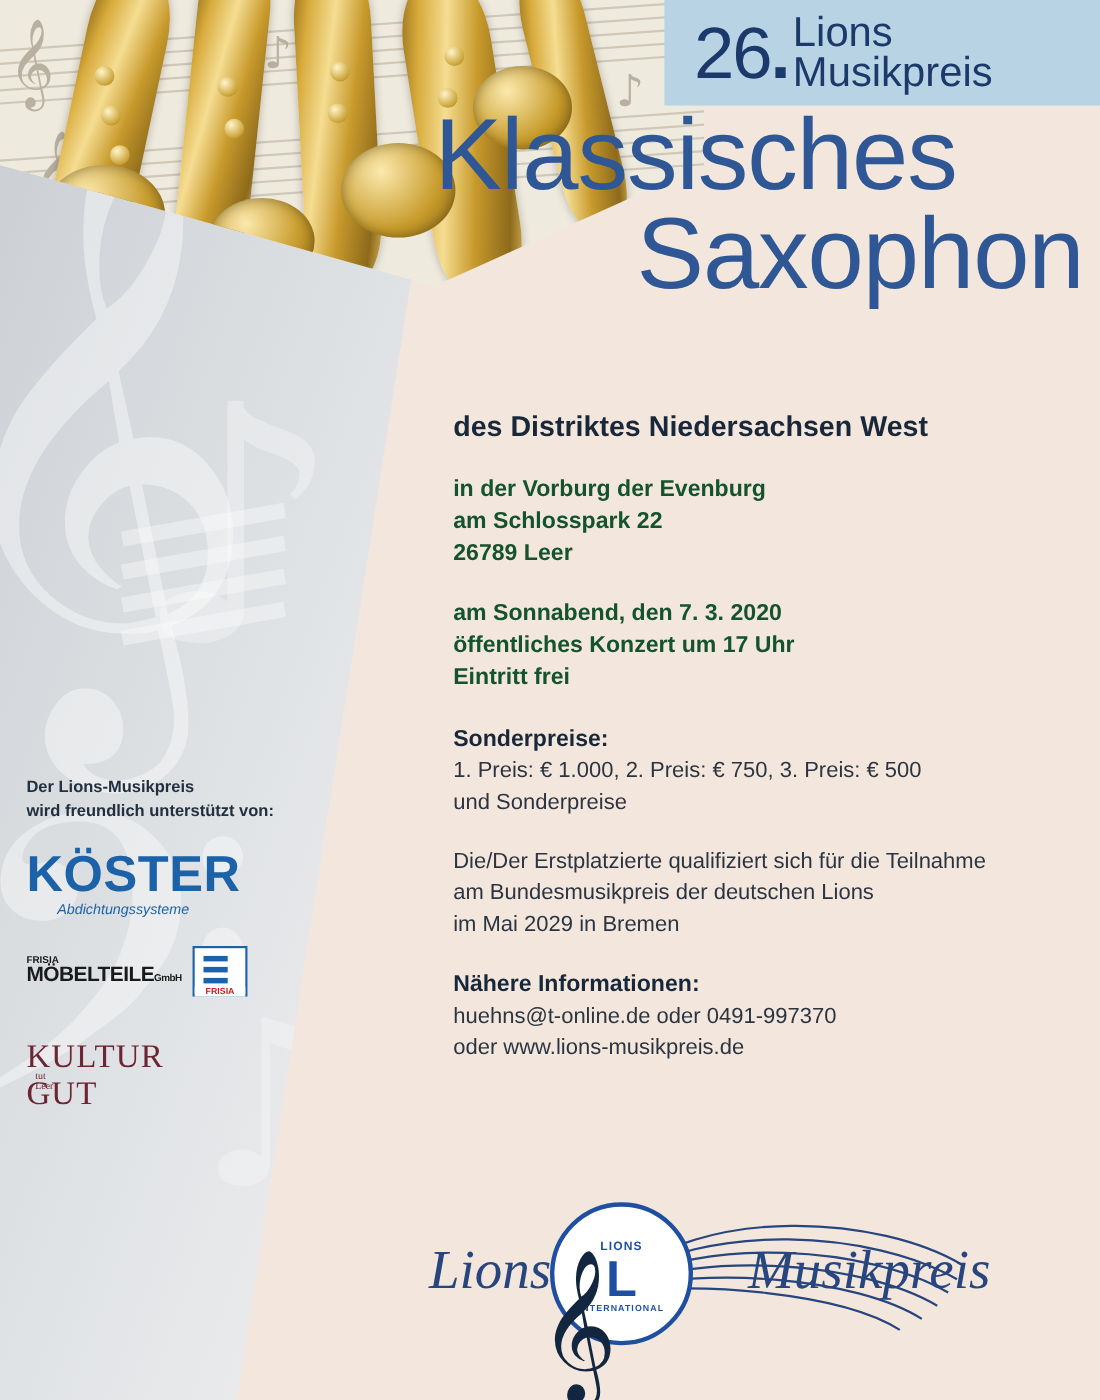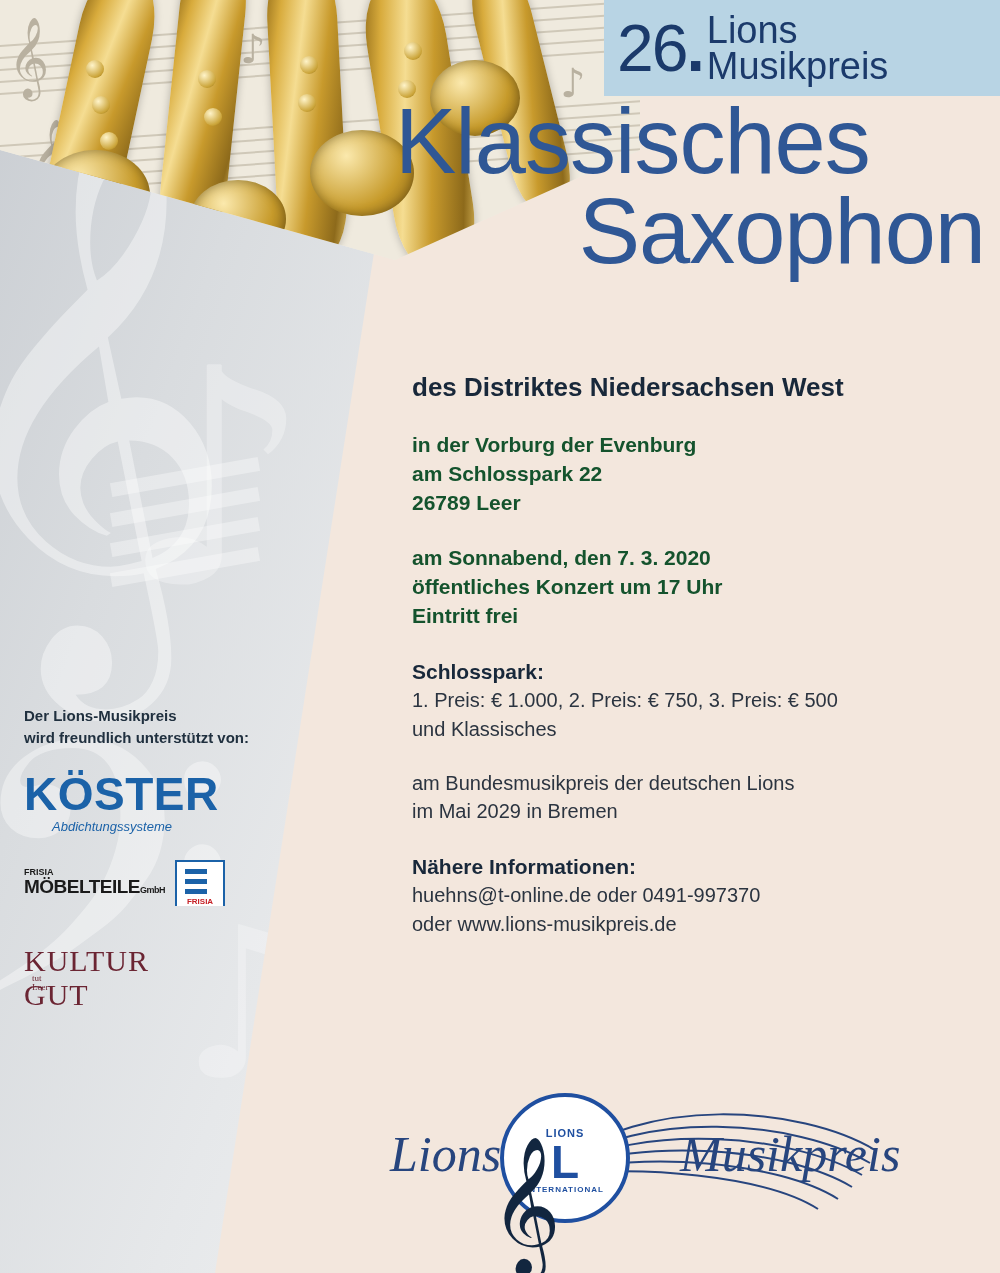--- a/index.html
+++ b/index.html
@@ -122,21 +122,21 @@
   
   .badge {
     position: absolute;
     right: 0;
     top: 0;
     width: 396px;
     height: 96px;
     background: #b8d4e4;
     display: flex;
     align-items: center;
-    padding-left: 13px;
+    padding-left: 27px;
     box-sizing: border-box;
   }
   .badge-num {
     font-family: "Liberation Sans", sans-serif;
     font-size: 66px;
     color: #1b3a6b;
     font-weight: 400;
     letter-spacing: -2px;
     line-height: 1;
   }
@@ -435,26 +435,27 @@
       <div class="bold-line">26789 Leer</div>
     </div>
 
     <div class="blk">
       <div class="bold-line">am Sonnabend, den 7. 3. 2020</div>
       <div class="bold-line">öffentliches Konzert um 17 Uhr</div>
       <div class="bold-line">Eintritt frei</div>
     </div>
 
     <div class="blk">
-      <div class="label-bold">Schlosspark:</div>
+      <div class="label-bold">Sonderpreise:</div>
       <div class="reg-line">1. Preis: € 1.000, 2. Preis: € 750, 3. Preis: € 500</div>
-      <div class="reg-line">und Klassisches</div>
+      <div class="reg-line">und Sonderpreise</div>
     </div>
 
     <div class="blk">
+      <div class="reg-line">Die/Der Erstplatzierte qualifiziert sich für die Teilnahme</div>
       <div class="reg-line">am Bundesmusikpreis der deutschen Lions</div>
       <div class="reg-line">im Mai 2029 in Bremen</div>
     </div>
 
     <div class="blk">
       <div class="label-bold">Nähere Informationen:</div>
       <div class="reg-line">huehns@t-online.de oder 0491-997370</div>
       <div class="reg-line">oder www.lions-musikpreis.de</div>
     </div>
 

